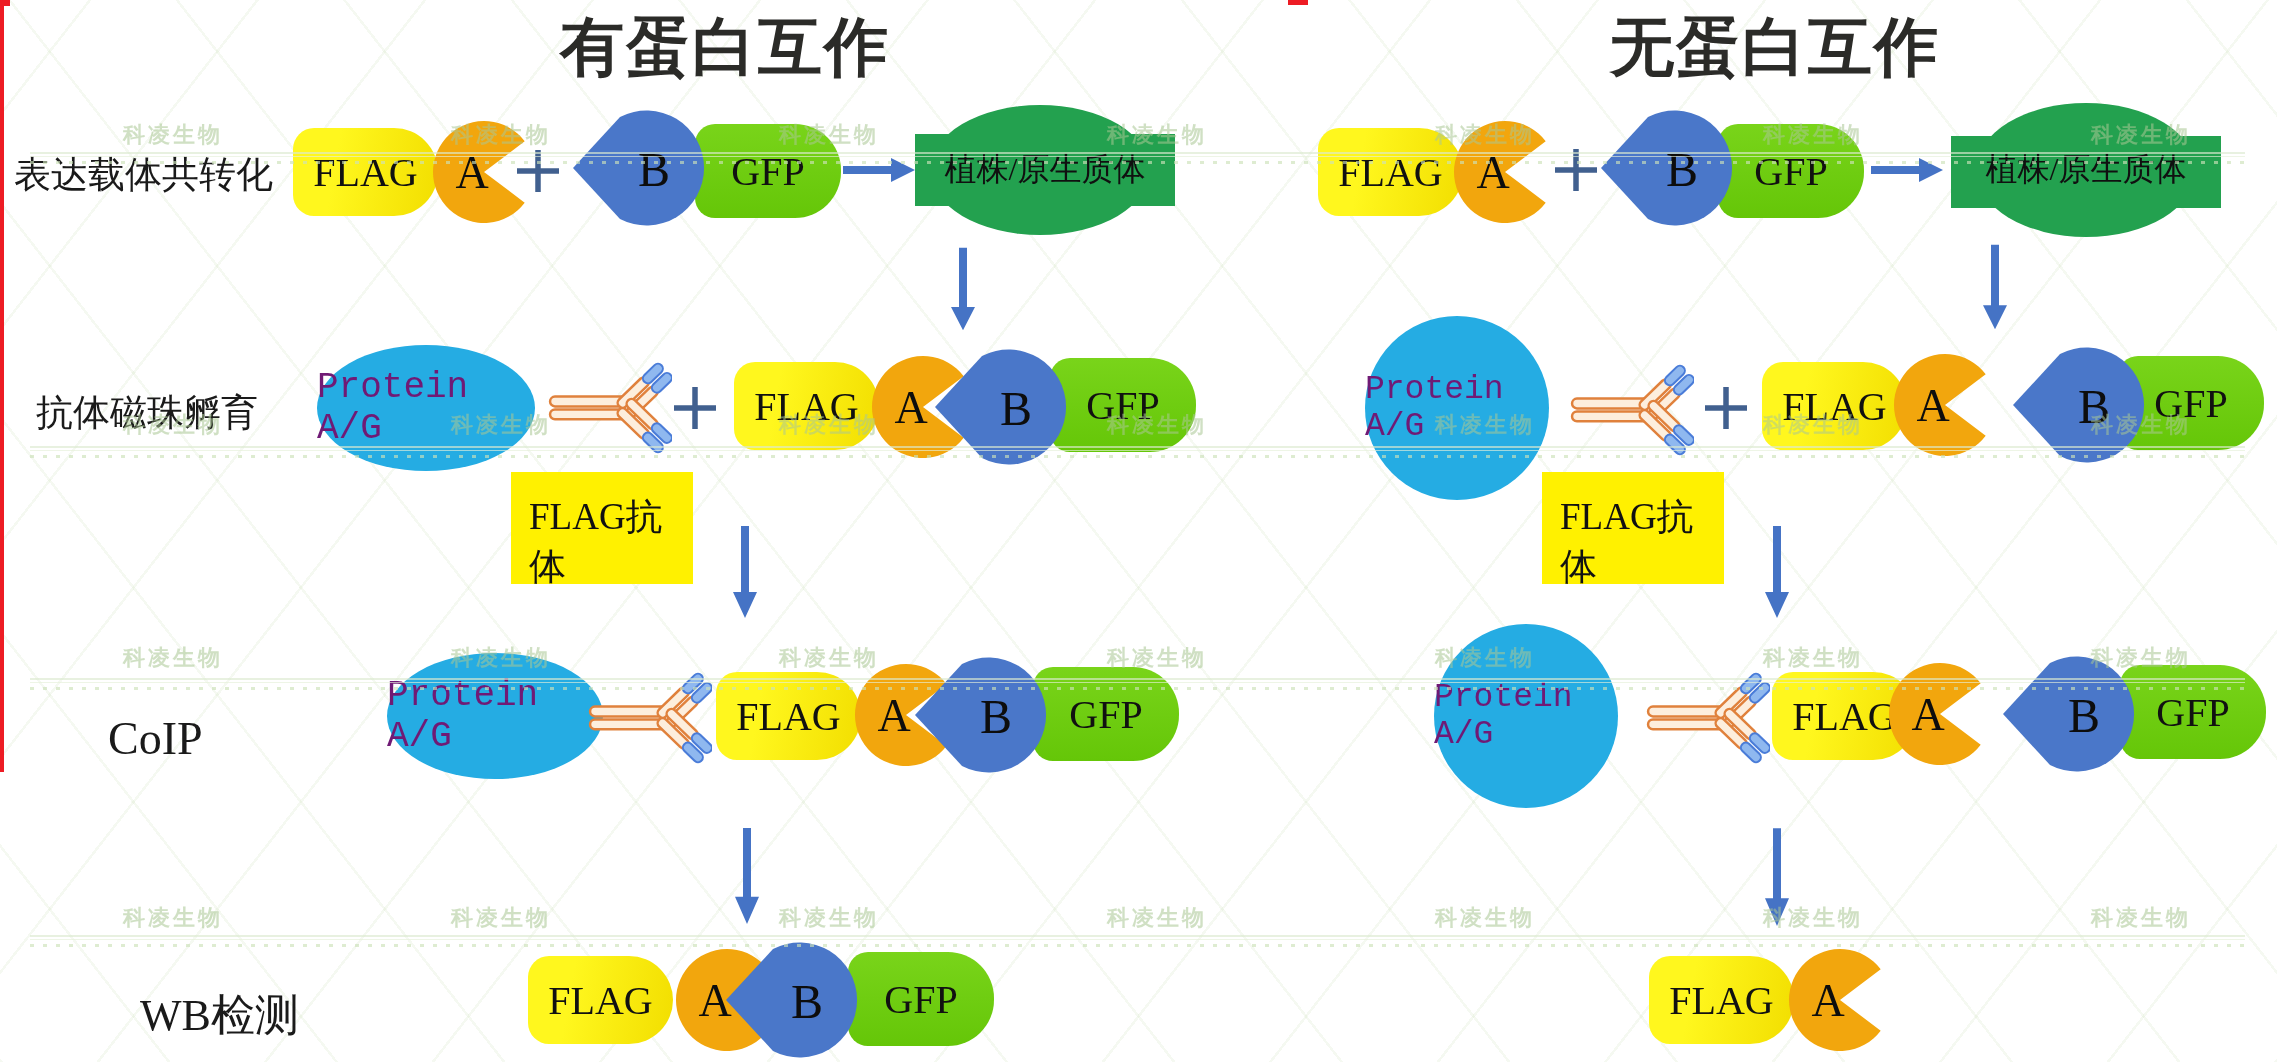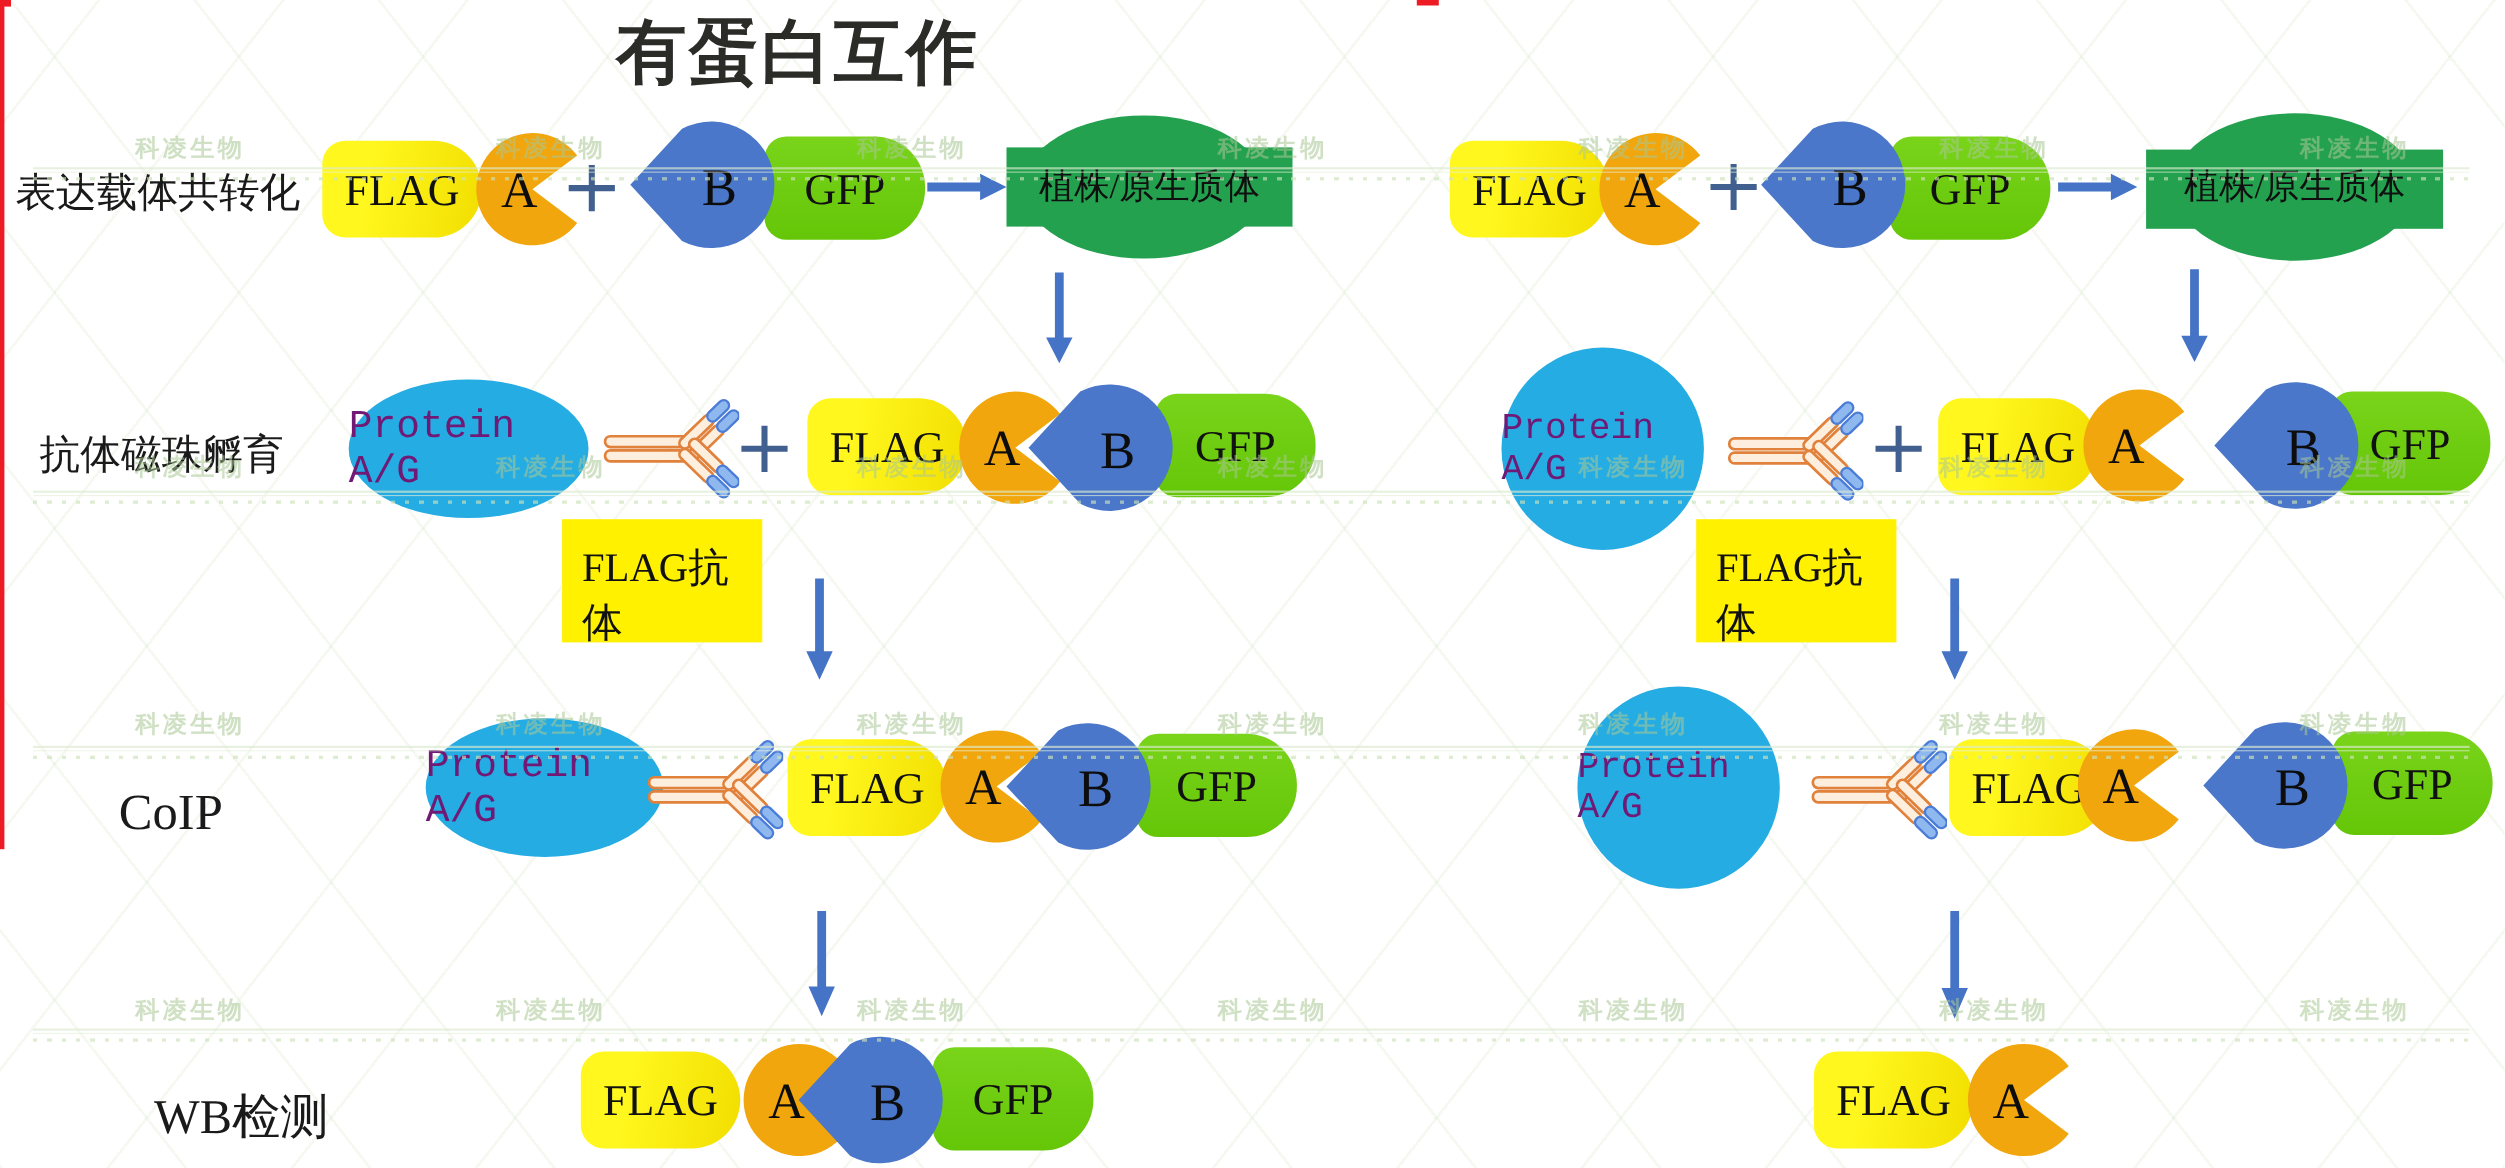--- a/index.html
+++ b/index.html
@@ -145,20 +145,21 @@
       <span class="wm" style="left: 1435px; top: 903px;">科凌生物</span>
       <span class="wm" style="left: 1763px; top: 903px;">科凌生物</span>
       <span class="wm" style="left: 2091px; top: 903px;">科凌生物</span>
     </div>
 
   <div class="edge" style="left:0;top:0;width:10px;height:6px"></div>
   <div class="edge" style="left:0;top:0;width:4px;height:772px"></div>
   <div class="edge" style="left:1288px;top:0;width:20px;height:5px"></div>
 
   <div class="title" style="left:500px;top:4px;width:450px">有蛋白互作</div>
+  <div class="title" style="left:1550px;top:4px;width:450px">无蛋白互作</div>
 
   <div class="rowlabel" style="left:14px;top:150px">表达载体共转化</div>
   <div class="rowlabel" style="left:36px;top:388px">抗体磁珠孵育</div>
   <div class="rowlabel" style="left:108px;top:712px;font-size:46px">CoIP</div>
   <div class="rowlabel" style="left:140px;top:986px;font-size:44px">WB检测</div>
 
   <div class="flag" style="left:293px;top:128px">FLAG</div>
   <svg class="pacman" style="left:432px;top:120px" viewBox="0 0 104 104">
     <use href="#sym-pacman"></use>
       <text class="mol-letter" x="40" y="68" font-size="46">A</text>

